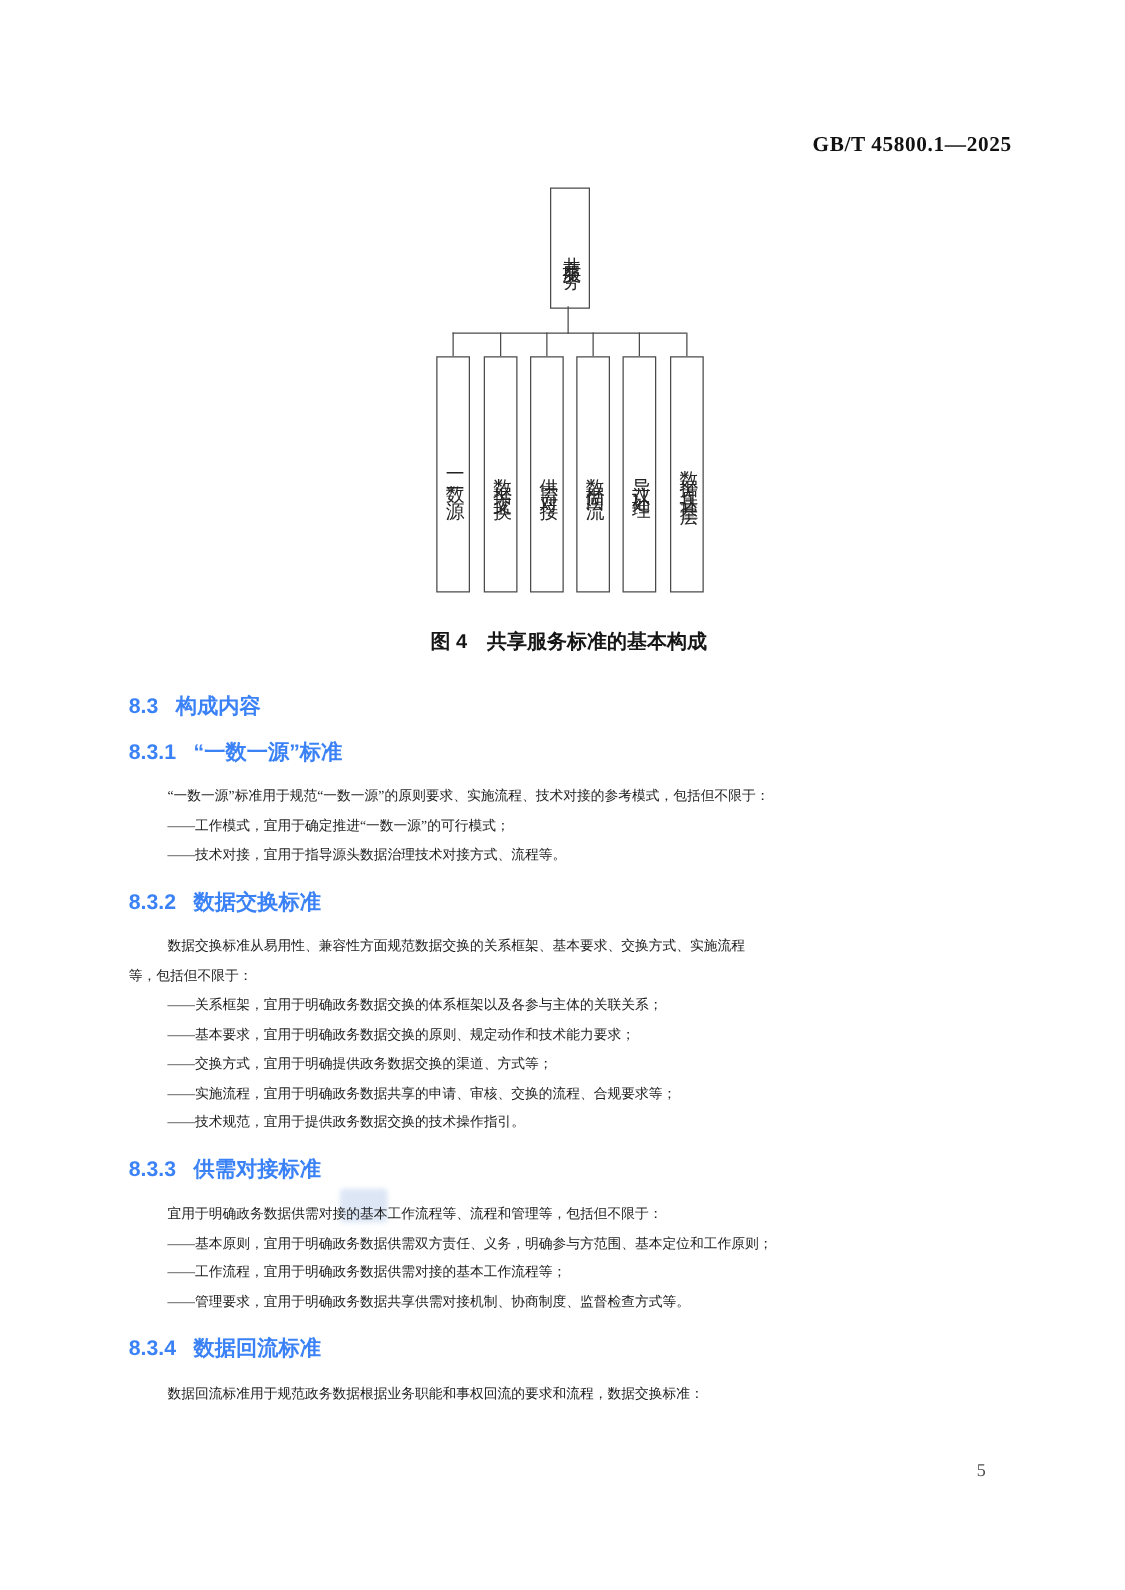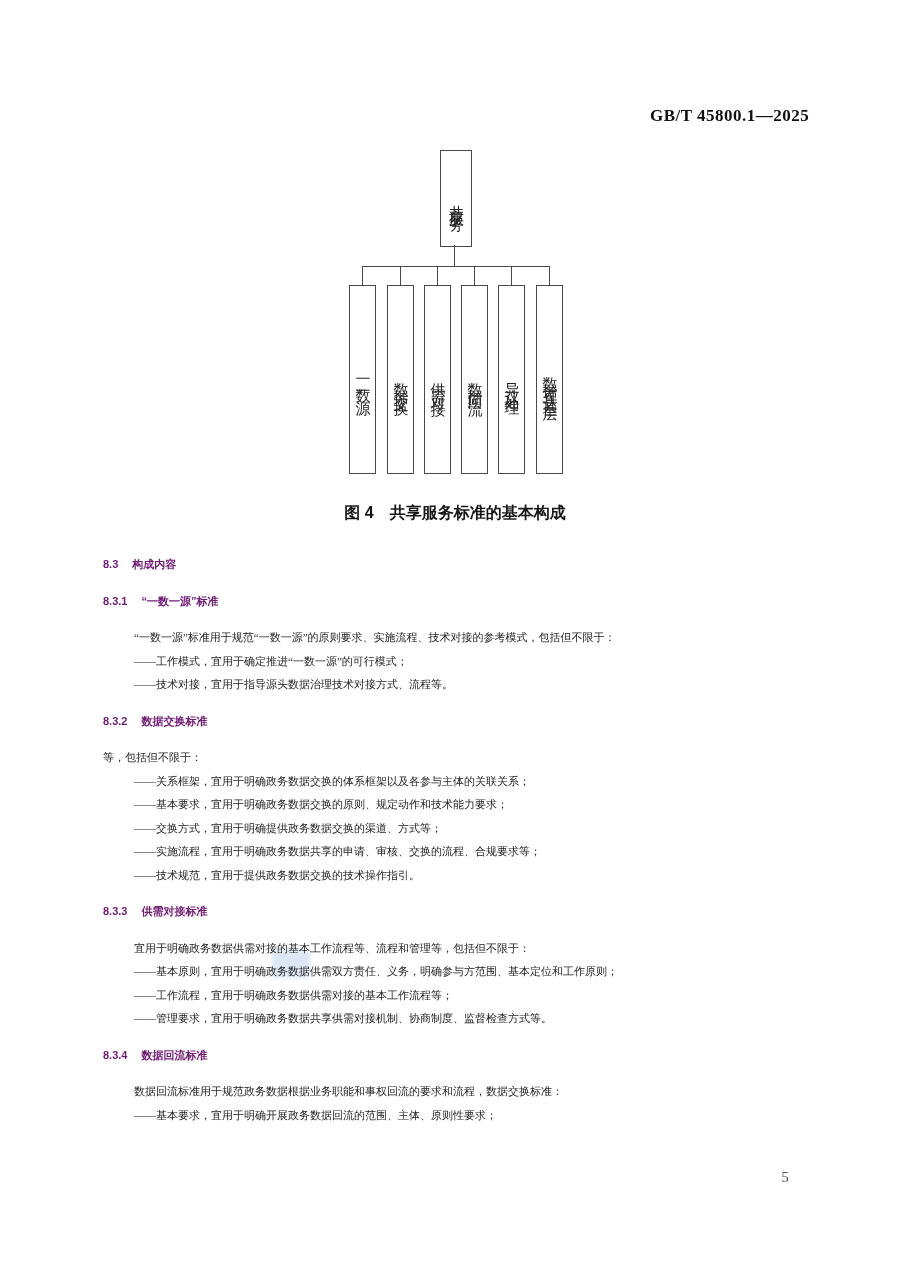--- a/index.html
+++ b/index.html
@@ -35,22 +35,22 @@
   .cline{position:absolute;background:#4a4a4a;}
   .fig-caption{
     position:absolute;left:5px;top:503px;width:900px;text-align:center;
     font-family:"Liberation Sans","DejaVu Sans",sans-serif;
     font-weight:bold;font-size:16px;color:#161616;
   }
   
   .body-block{position:absolute;left:103px;top:540px;width:730px;}
   .section-heading{
     font-family:"Liberation Sans","DejaVu Sans",sans-serif;
-    font-weight:bold;font-size:11px;line-height:23.5px;
-    margin:13px 0;color:#701a75;white-space:nowrap;
+    font-weight:bold;font-size:17px;line-height:23.5px;
+    margin:13px 0;color:#3b82f6;white-space:nowrap;
   }
   .section-heading .sec-num{margin-right:14px;}
   .body-line{
     font-size:11px;line-height:23.5px;white-space:nowrap;color:#1d1d1d;
   }
   .body-line.indent{padding-left:31px;}
   
   .page-number{
     position:absolute;left:770px;top:1169px;width:30px;text-align:center;
     font-size:14.5px;color:#4d4d4d;
@@ -109,31 +109,31 @@
 
   <div class="watermark-smudge"></div>
 
   <div class="body-block" id="body-block">
       <div class="section-heading"><span class="sec-num">8.3</span><span>构成内容</span></div>
       <div class="section-heading"><span class="sec-num">8.3.1</span><span>“一数一源”标准</span></div>
       <div class="body-line indent">“一数一源”标准用于规范“一数一源”的原则要求、实施流程、技术对接的参考模式，包括但不限于：</div>
       <div class="body-line indent">——工作模式，宜用于确定推进“一数一源”的可行模式；</div>
       <div class="body-line indent">——技术对接，宜用于指导源头数据治理技术对接方式、流程等。</div>
       <div class="section-heading"><span class="sec-num">8.3.2</span><span>数据交换标准</span></div>
+      <div class="body-line indent">数据交换标准从易用性、兼容性方面规范数据交换的关系框架、基本要求、交换方式、实施流程</div>
       <div class="body-line">等，包括但不限于：</div>
       <div class="body-line indent">——关系框架，宜用于明确政务数据交换的体系框架以及各参与主体的关联关系；</div>
       <div class="body-line indent">——基本要求，宜用于明确政务数据交换的原则、规定动作和技术能力要求；</div>
       <div class="body-line indent">——交换方式，宜用于明确提供政务数据交换的渠道、方式等；</div>
       <div class="body-line indent">——实施流程，宜用于明确政务数据共享的申请、审核、交换的流程、合规要求等；</div>
       <div class="body-line indent">——技术规范，宜用于提供政务数据交换的技术操作指引。</div>
       <div class="section-heading"><span class="sec-num">8.3.3</span><span>供需对接标准</span></div>
       <div class="body-line indent">宜用于明确政务数据供需对接的基本工作流程等、流程和管理等，包括但不限于：</div>
       <div class="body-line indent">——基本原则，宜用于明确政务数据供需双方责任、义务，明确参与方范围、基本定位和工作原则；</div>
       <div class="body-line indent">——工作流程，宜用于明确政务数据供需对接的基本工作流程等；</div>
       <div class="body-line indent">——管理要求，宜用于明确政务数据共享供需对接机制、协商制度、监督检查方式等。</div>
       <div class="section-heading"><span class="sec-num">8.3.4</span><span>数据回流标准</span></div>
       <div class="body-line indent">数据回流标准用于规范政务数据根据业务职能和事权回流的要求和流程，数据交换标准：</div>
-      <div class="body-line indent">——基本要求，宜用于明确开展政务数据回流的范围、主体、原则性要求；</div>
     </div>
 
   <div class="page-number">5</div>
 
 </div>
 
 </body></html>

